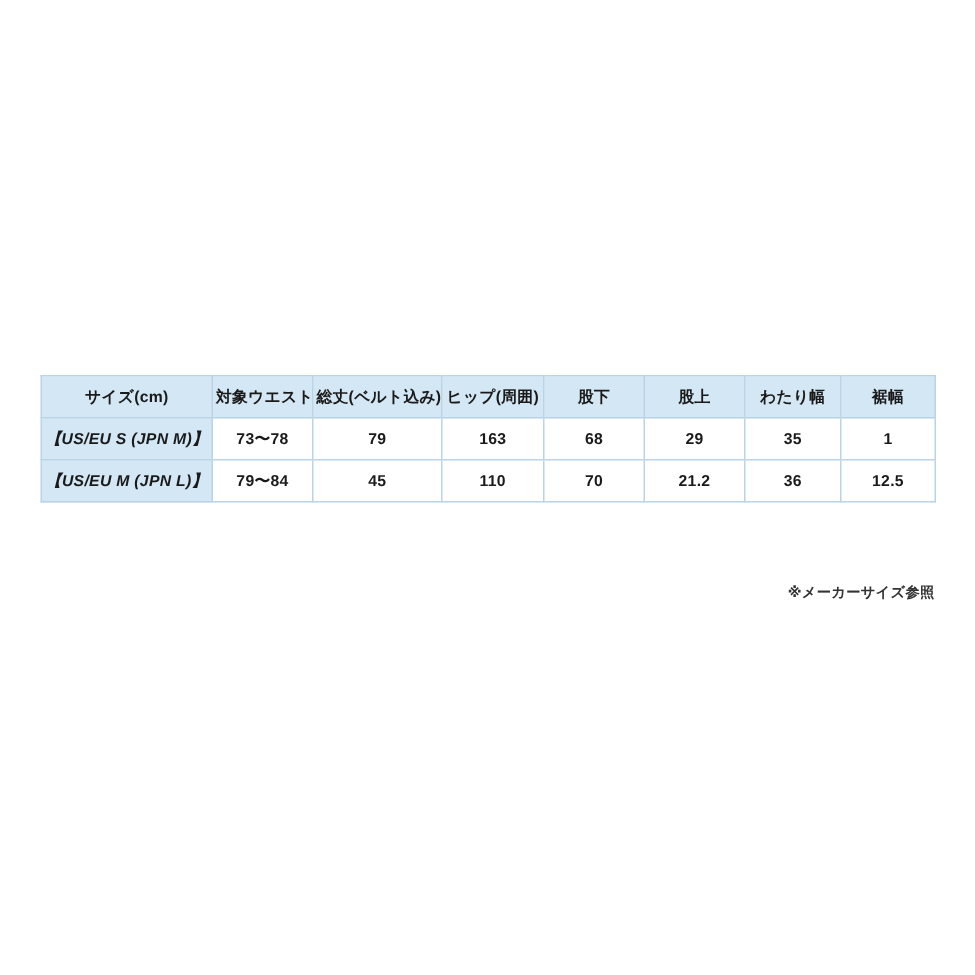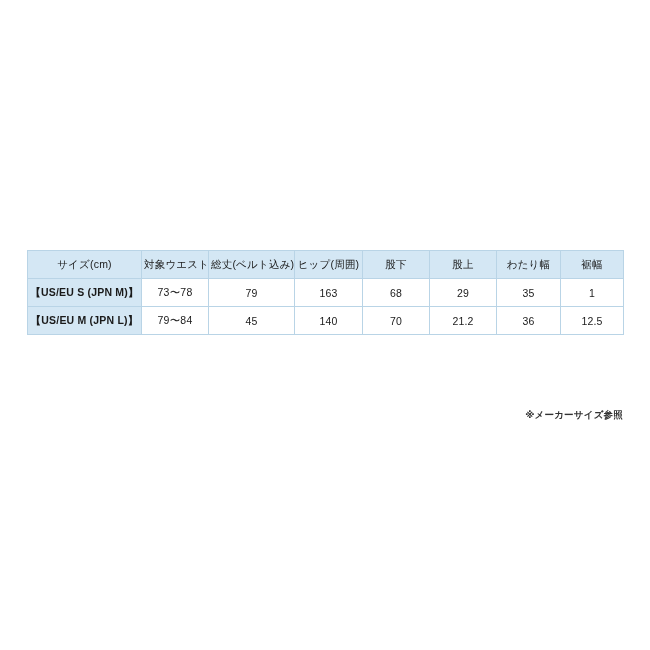--- a/index.html
+++ b/index.html
@@ -29,36 +29,37 @@
   }
 
   table.size-table th,
   table.size-table td {
     border: 1px solid #b9d4e6;
     height: 27px;
     padding: 0 2px;
     text-align: center;
     vertical-align: middle;
     font-size: 10.5px;
-    font-weight: normal;
+    font-weight: bold;
     color: #1a1a1a;
     letter-spacing: 0.2px;
     white-space: nowrap;
     background: #ffffff;
   }
 
   table.size-table thead th {
     background: #d4e7f4;
     font-size: 10.5px;
   }
 
   table.size-table tbody th.row-head {
     background: #d4e7f4;
     font-size: 10.5px;
     font-weight: bold;
+    font-style: italic;
   }
 
   
   col.c-label { width: 114px; }
   col.c-waist { width: 67px; }
   col.c-total { width: 86px; }
   col.c-hip   { width: 68px; }
   col.c-inseam{ width: 67px; }
   col.c-rise  { width: 67px; }
   col.c-thigh { width: 64px; }
@@ -67,21 +68,20 @@
   .footnote {
     position: absolute;
     left: 27px;
     top: 389px;
     width: 596px;
     text-align: right;
     font-size: 9.5px;
     font-weight: bold;
     color: #333333;
     letter-spacing: 0.2px;
-    margin-top: 20px;
   }
 </style>
 </head>
 <body>
 
 <div class="size-chart-wrap">
   <table class="size-table">
     <colgroup>
       <col class="c-label">
       <col class="c-waist">
@@ -112,21 +112,21 @@
         <td>163</td>
         <td>68</td>
         <td>29</td>
         <td>35</td>
         <td>1</td>
       </tr>
       <tr>
         <th class="row-head">【US/EU M (JPN L)】</th>
         <td>79〜84</td>
         <td>45</td>
-        <td>140</td>
+        <td>110</td>
         <td>70</td>
         <td>21.2</td>
         <td>36</td>
         <td>12.5</td>
       </tr>
     </tbody>
   </table>
 </div>
 
 <div class="footnote">※メーカーサイズ参照</div>

